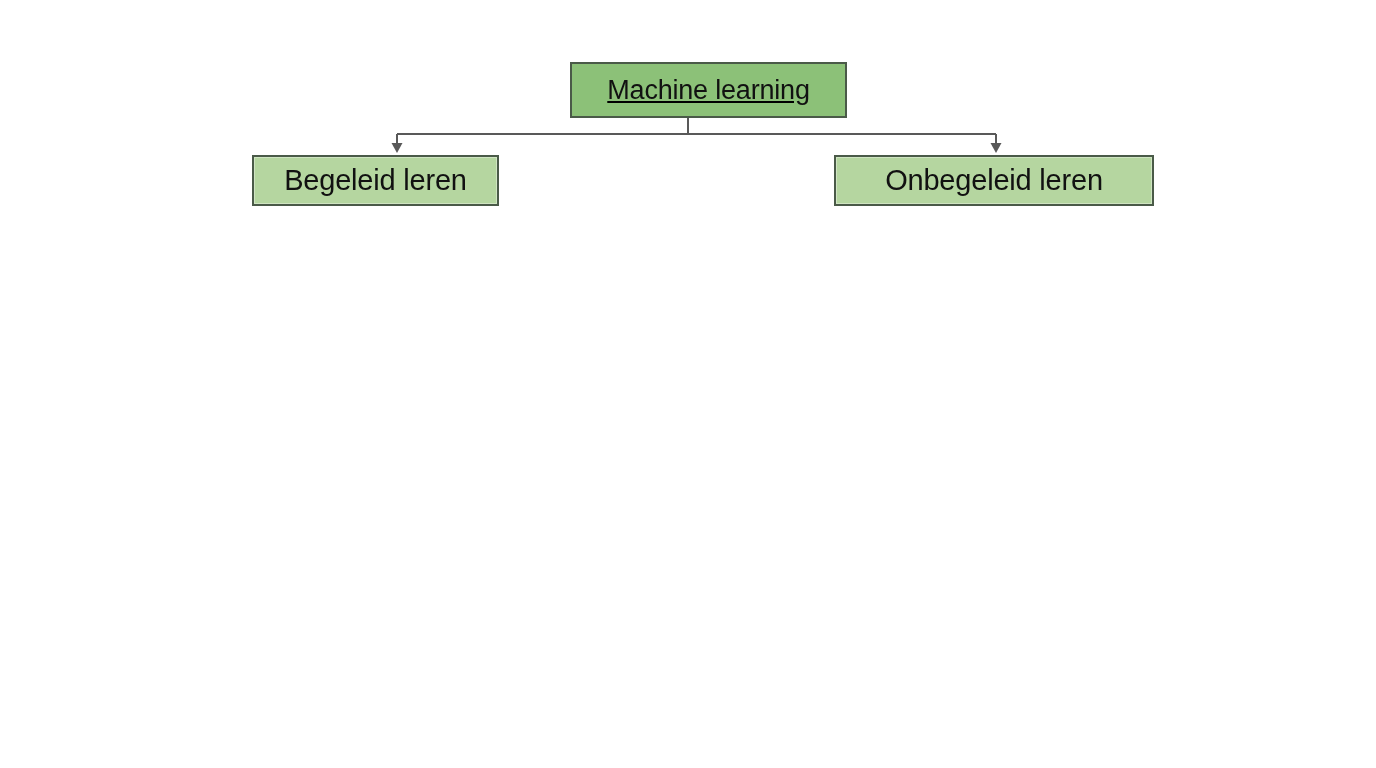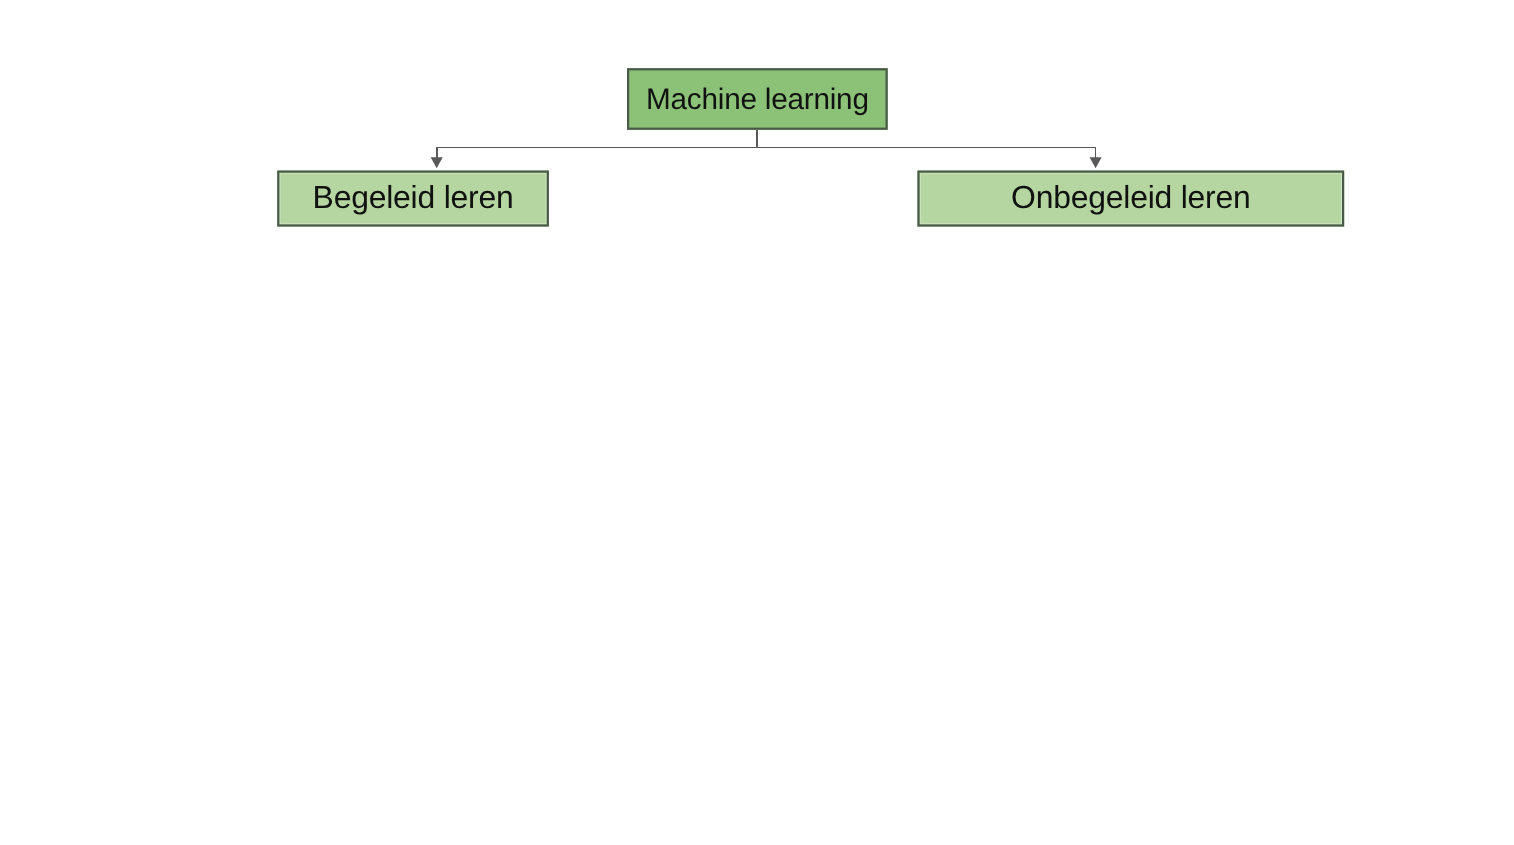--- a/index.html
+++ b/index.html
@@ -45,43 +45,44 @@
     color: #111111;
     line-height: 1;
     white-space: nowrap;
     letter-spacing: -0.2px;
   }
 
   
   #node-root {
     left: 570px;
     top: 62px;
-    width: 237px;
+    width: 277px;
     height: 56px;
     background: #8cc178;
+    text-decoration: underline;
   }
   #node-root .node-label {
     font-size: 27px;
   }
 
   
   .node-child {
     background: #b5d6a0;
     box-shadow: inset 0 0 0 1px #cfe4c2;
   }
   #node-supervised {
     left: 252px;
     top: 155px;
     width: 247px;
     height: 51px;
   }
   #node-unsupervised {
     left: 834px;
     top: 155px;
-    width: 388px;
+    width: 320px;
     height: 51px;
   }
   .node-child .node-label {
     font-size: 29px;
   }
 </style>
 </head>
 <body>
 
 <div id="stage">

